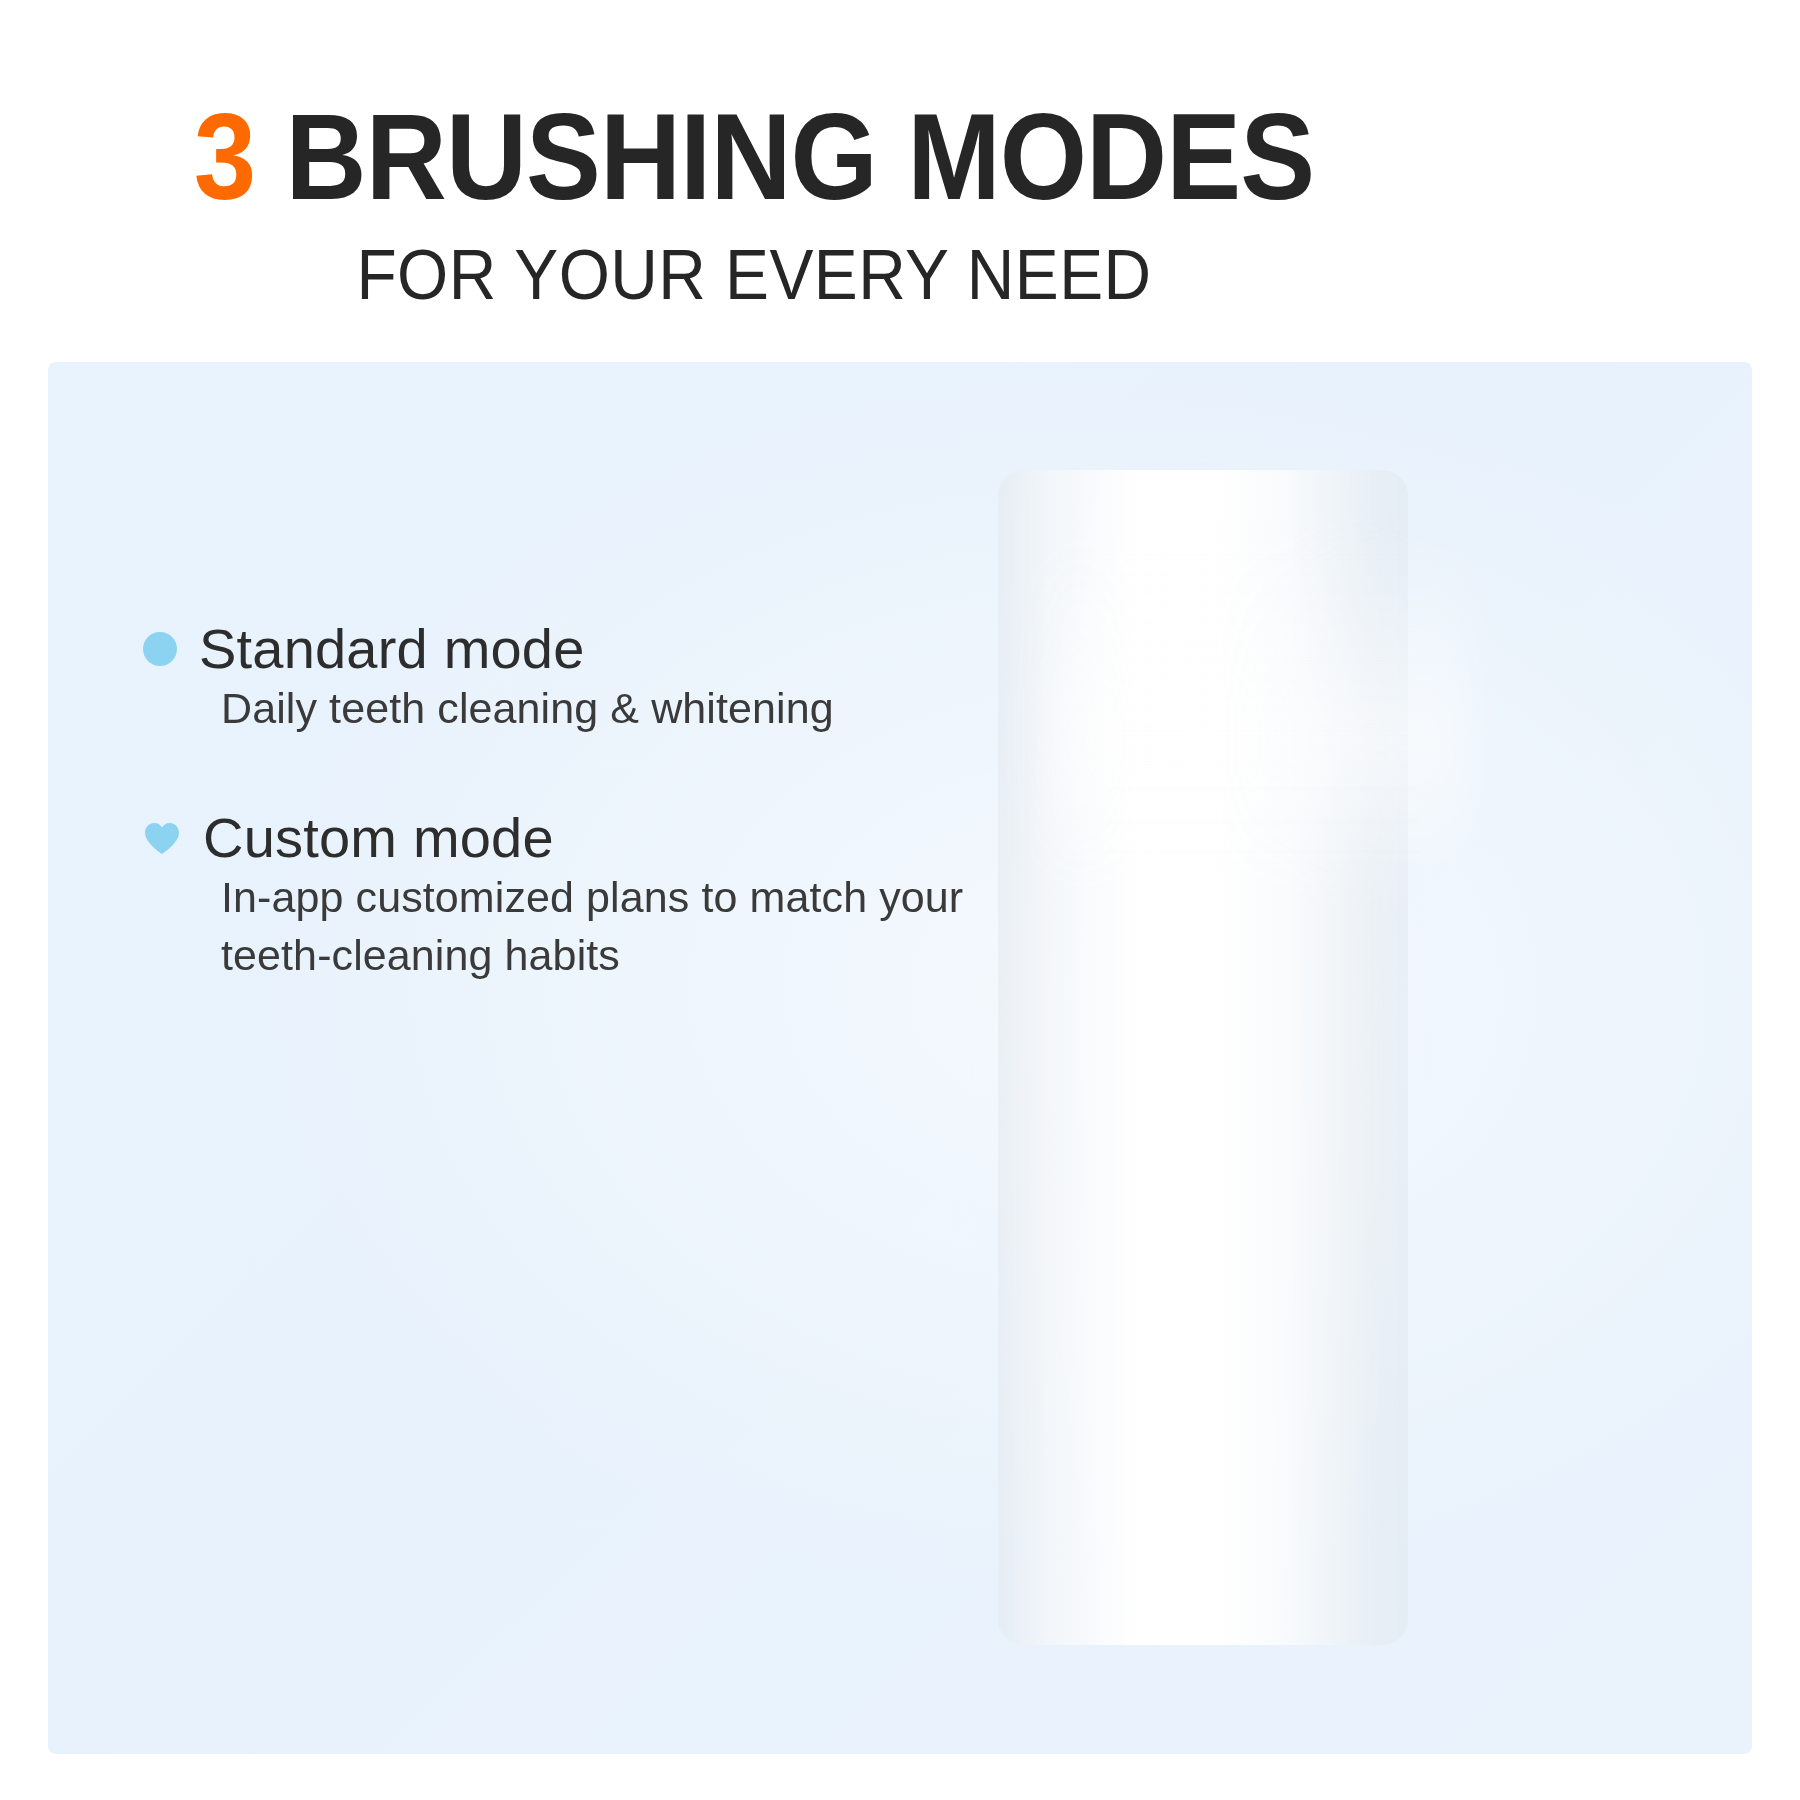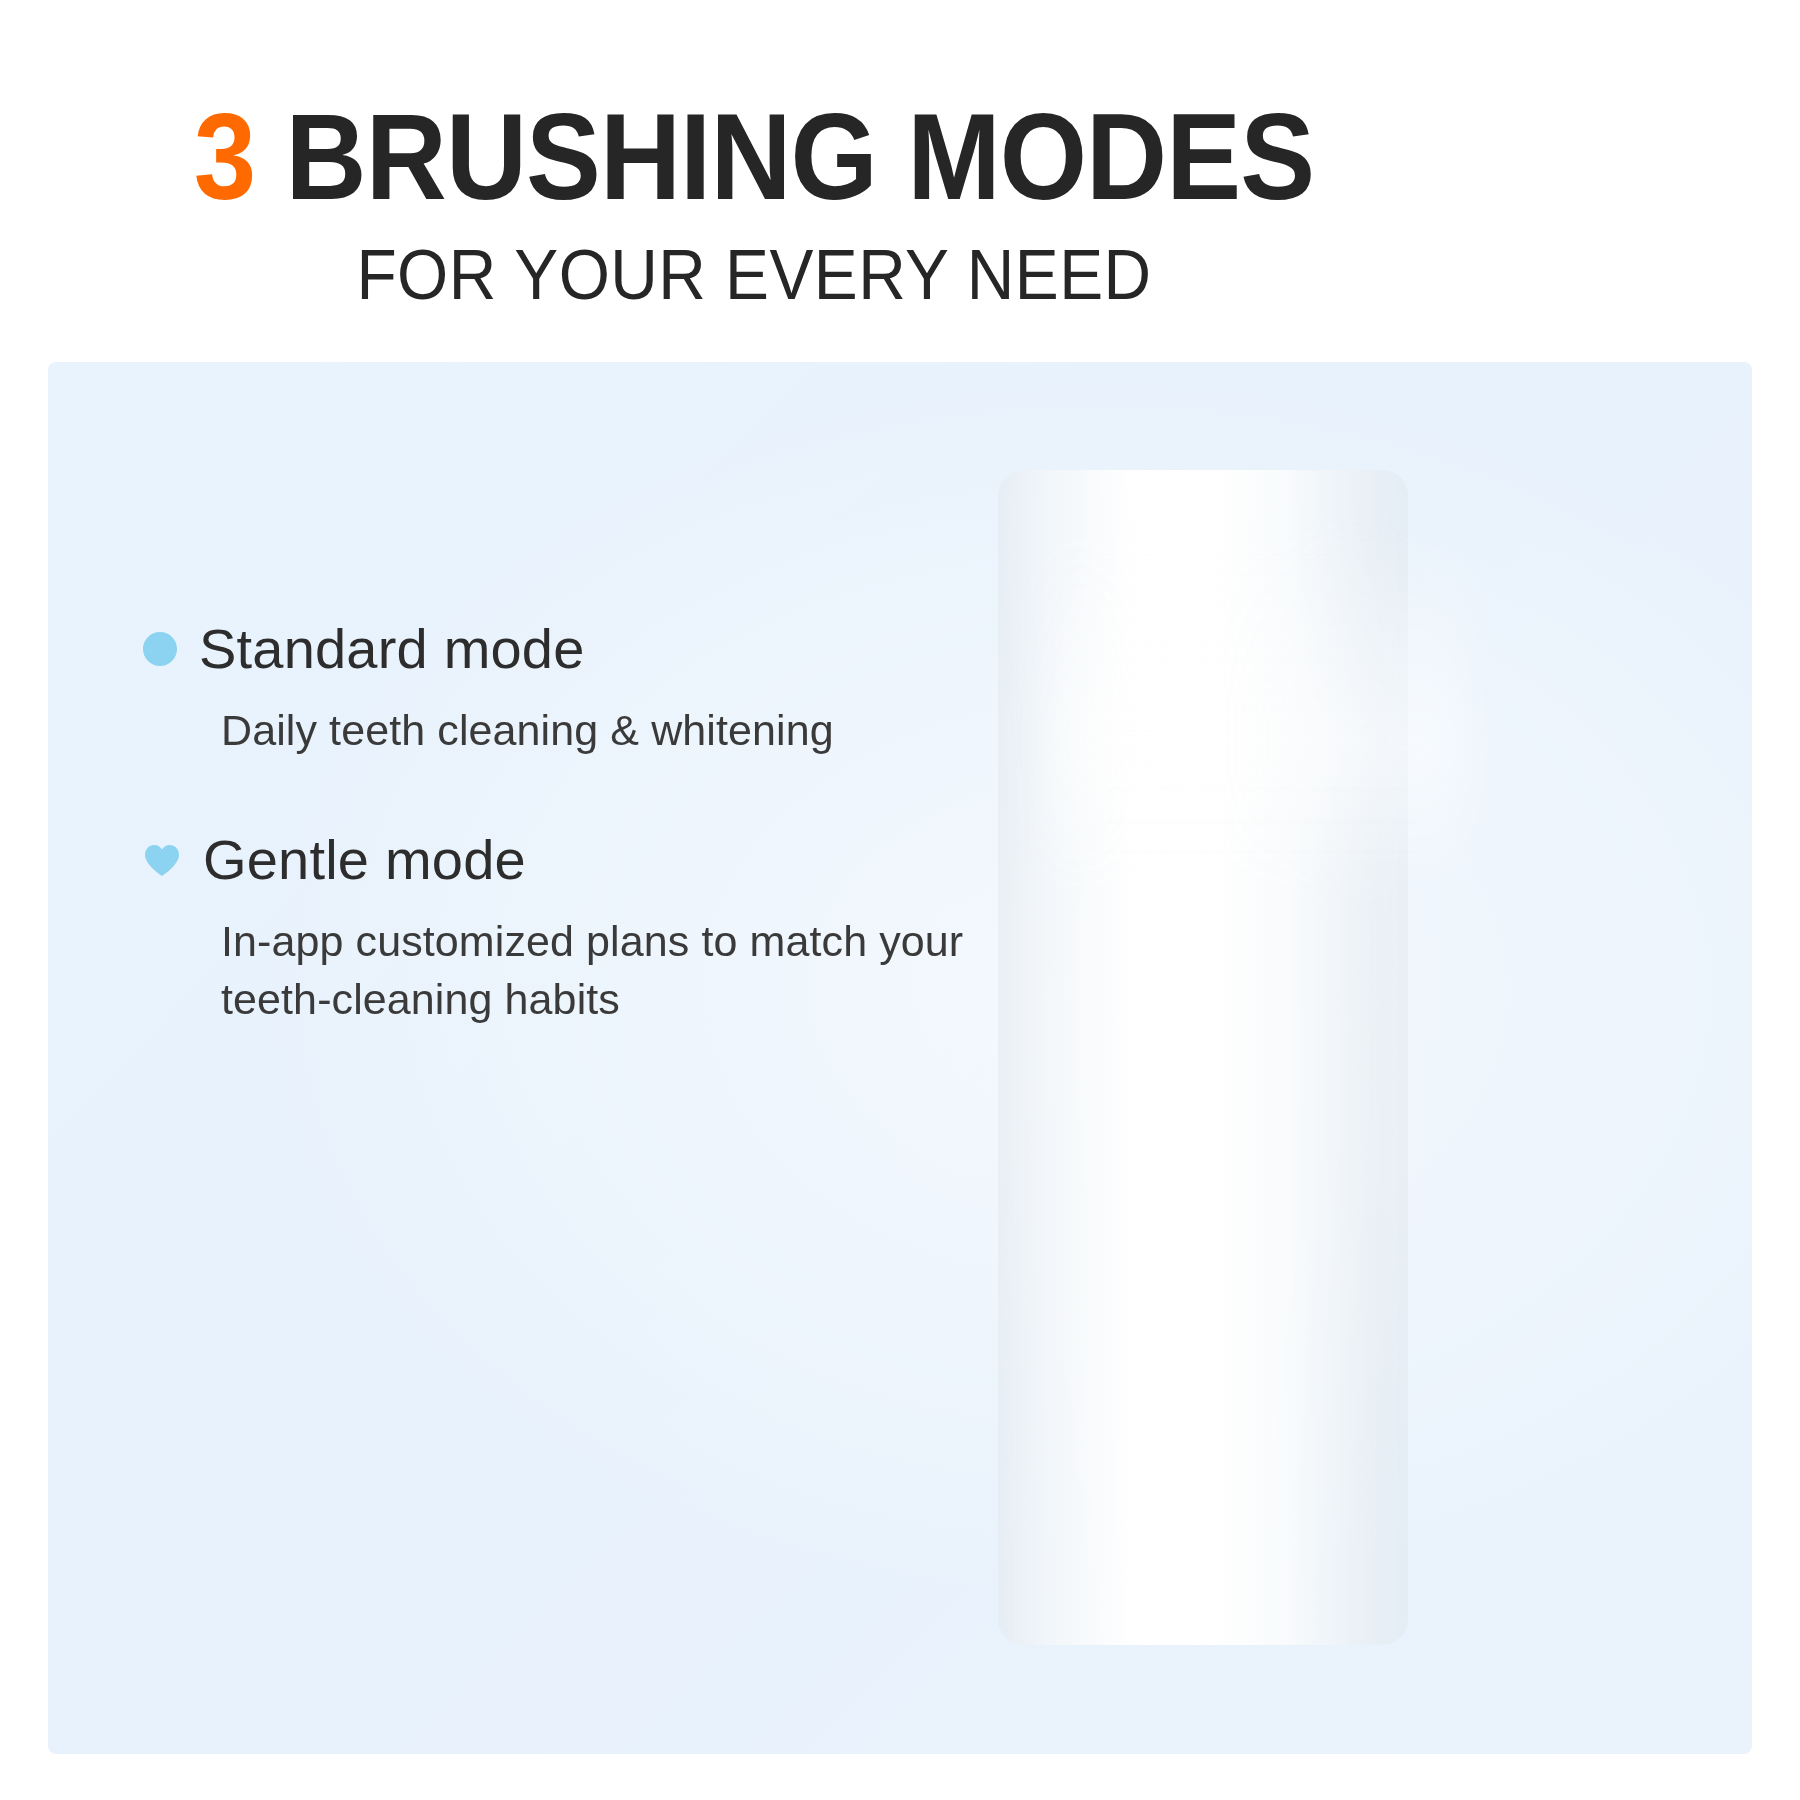--- a/index.html
+++ b/index.html
@@ -157,21 +157,20 @@
   .feature-title {
     font-family:"Liberation Sans Narrow","Liberation Sans", sans-serif;
     font-size:56px;
     font-weight:400;
     color:#2d2d2d;
     letter-spacing:0.2px;
     line-height:1.05;
     white-space:nowrap;
   }
   .feature-desc {
-    margin-top:22px;
     margin-left:78px;
     font-family:"Liberation Sans Narrow","Liberation Sans", sans-serif;
     font-size:43px;
     font-weight:400;
     color:#3a3a3a;
     line-height:1.35;
     max-width:800px;
     letter-spacing:0.1px;
   }
 </style>
@@ -213,20 +212,20 @@
       </div>
 
 
       <div class="feature">
         <div class="feature-head">
           <span class="bullet bullet-heart">
             <svg viewBox="0 0 38 34" aria-hidden="true">
                 <path d="M19 33C19 33 2 22.2 2 11.8 2 6 6.3 2 11.3 2c3.4 0 6.2 1.9 7.7 4.6C20.5 3.9 23.3 2 26.7 2 31.7 2 36 6 36 11.8 36 22.2 19 33 19 33z" fill="#8BD3F0"></path>
               </svg>
           </span>
-          <span class="feature-title">Gentle mode</span>
+          <span class="feature-title">Custom mode</span>
         </div>
         <div class="feature-desc">In-app customized plans to match your teeth-cleaning habits</div>
       </div>
 
     </div>
   </div>
 </div>
 
 </body></html>

